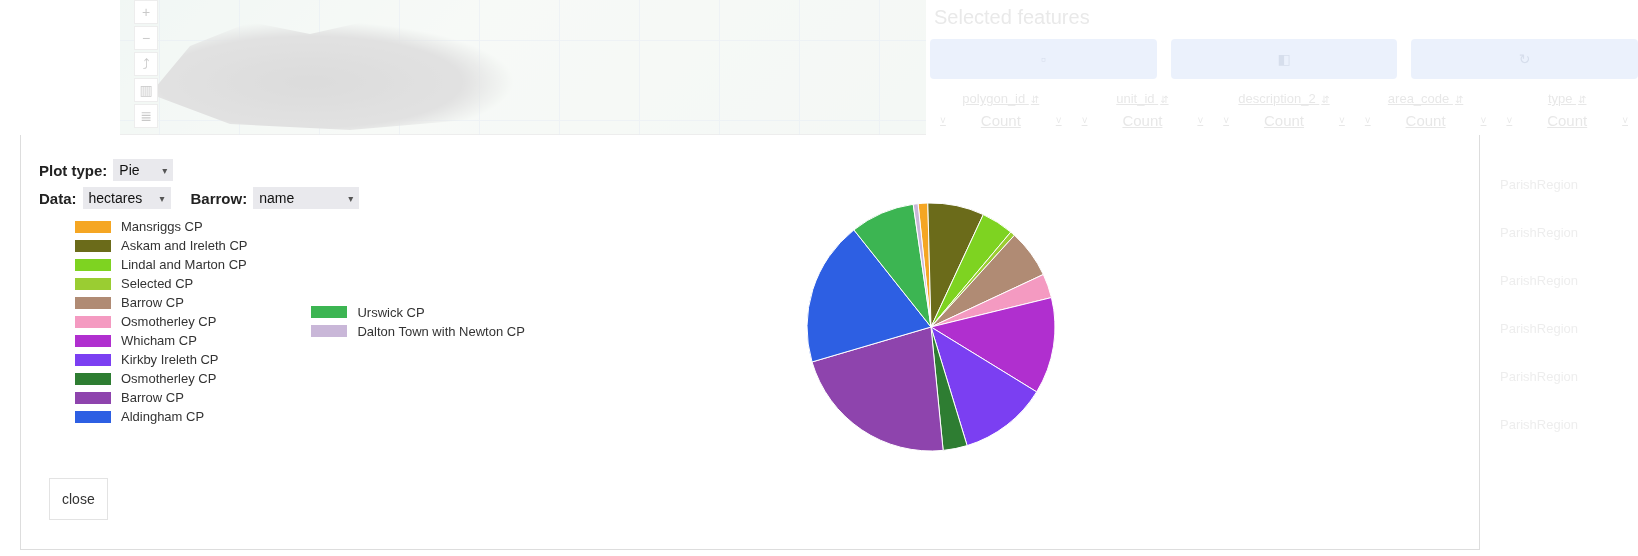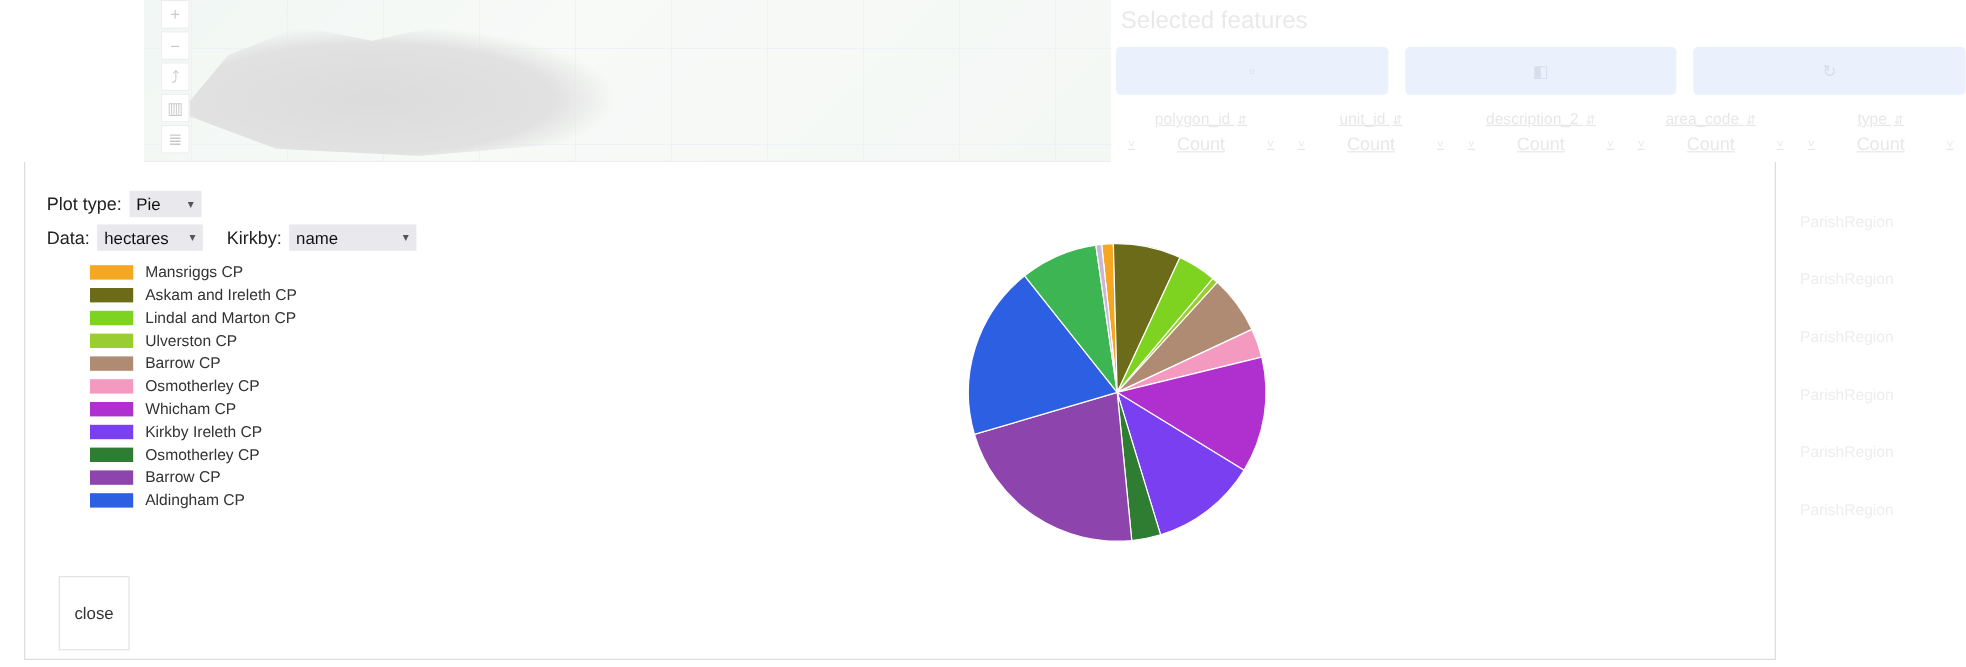--- a/index.html
+++ b/index.html
@@ -144,21 +144,21 @@
       z-index: 10;
       padding: 24px 18px 10px 18px;
     }
     .ctrl-line {
       display: flex;
       align-items: center;
       gap: 6px;
       margin-bottom: 6px;
       font-size: 15px;
     }
-    .ctrl-line label { color: #222; }
+    .ctrl-line label { color: #222; font-weight: bold; }
     .fake-select {
       display: inline-flex;
       align-items: center;
       justify-content: space-between;
       background: #e9e9ed;
       border: none;
       height: 22px;
       padding: 0 6px;
       font-size: 14px;
       color: #111;
@@ -200,25 +200,25 @@
       width: 600px;
       display: flex;
       gap: 260px;
     }
     .export-link {
       color: #a6cdf5;
       font-size: 15px;
     }
     .close-btn {
       position: absolute;
-      bottom: 7px;
+      bottom: 29px;
       left: 28px;
       background: #fff;
       border: 1px solid #e3e3e3;
-      padding: 22px 12px;
+      padding: 12px 12px;
       font-size: 14px;
       color: #333;
     }
 
     .pie-wrap {
       position: absolute;
       left: 780px;
       top: 62px;
       width: 260px;
       height: 260px;
@@ -300,21 +300,21 @@
       <span class="chev">▾</span>
     </div>
   </div>
   <div class="ctrl-line">
     <label>Data:</label>
     <div id="sel-data" class="fake-select">
       <span>hectares</span>
       <span class="chev">▾</span>
     </div>
     <span style="width:8px"></span>
-    <label>Kirkby:</label>
+    <label>Barrow:</label>
     <div id="sel-label" class="fake-select">
       <span>name</span>
       <span class="chev">▾</span>
     </div>
   </div>
 
   <div class="legend-area">
     <div class="legend-col" id="legend-col-0">
         <div class="legend-item">
           <span class="swatch" style="background: rgb(245, 166, 35);"></span>
@@ -323,21 +323,21 @@
         <div class="legend-item">
           <span class="swatch" style="background: rgb(107, 107, 26);"></span>
           <span>Askam and Ireleth CP</span>
         </div>
         <div class="legend-item">
           <span class="swatch" style="background: rgb(126, 211, 33);"></span>
           <span>Lindal and Marton CP</span>
         </div>
         <div class="legend-item">
           <span class="swatch" style="background: rgb(154, 205, 50);"></span>
-          <span>Ulverston CP</span>
+          <span>Selected CP</span>
         </div>
         <div class="legend-item">
           <span class="swatch" style="background: rgb(176, 139, 116);"></span>
           <span>Barrow CP</span>
         </div>
         <div class="legend-item">
           <span class="swatch" style="background: rgb(244, 154, 193);"></span>
           <span>Osmotherley CP</span>
         </div>
         <div class="legend-item">
@@ -352,20 +352,30 @@
           <span class="swatch" style="background: rgb(46, 125, 50);"></span>
           <span>Osmotherley CP</span>
         </div>
         <div class="legend-item">
           <span class="swatch" style="background: rgb(142, 68, 173);"></span>
           <span>Barrow CP</span>
         </div>
         <div class="legend-item">
           <span class="swatch" style="background: rgb(45, 95, 227);"></span>
           <span>Aldingham CP</span>
+        </div>
+      </div>
+    <div class="legend-col col2" id="legend-col-1">
+        <div class="legend-item">
+          <span class="swatch" style="background: rgb(60, 181, 82);"></span>
+          <span>Urswick CP</span>
+        </div>
+        <div class="legend-item">
+          <span class="swatch" style="background: rgb(201, 183, 216);"></span>
+          <span>Dalton Town with Newton CP</span>
         </div>
       </div>
   </div>
 
   <div class="pie-wrap">
     <svg viewBox="-130 -130 260 260" id="pie-svg">
         <path d="M0 0 L-12.96 -123.32 A124 124 0 0 1 -3.18 -123.96 Z" fill="#f5a623" stroke="#ffffff" stroke-width="1"></path>
         <path d="M0 0 L-3.18 -123.96 A124 124 0 0 1 52.29 -112.43 Z" fill="#6b6b1a" stroke="#ffffff" stroke-width="1"></path>
         <path d="M0 0 L52.29 -112.43 A124 124 0 0 1 79.77 -94.94 Z" fill="#7ed321" stroke="#ffffff" stroke-width="1"></path>
         <path d="M0 0 L79.77 -94.94 A124 124 0 0 1 83.46 -91.71 Z" fill="#9acd32" stroke="#ffffff" stroke-width="1"></path>

